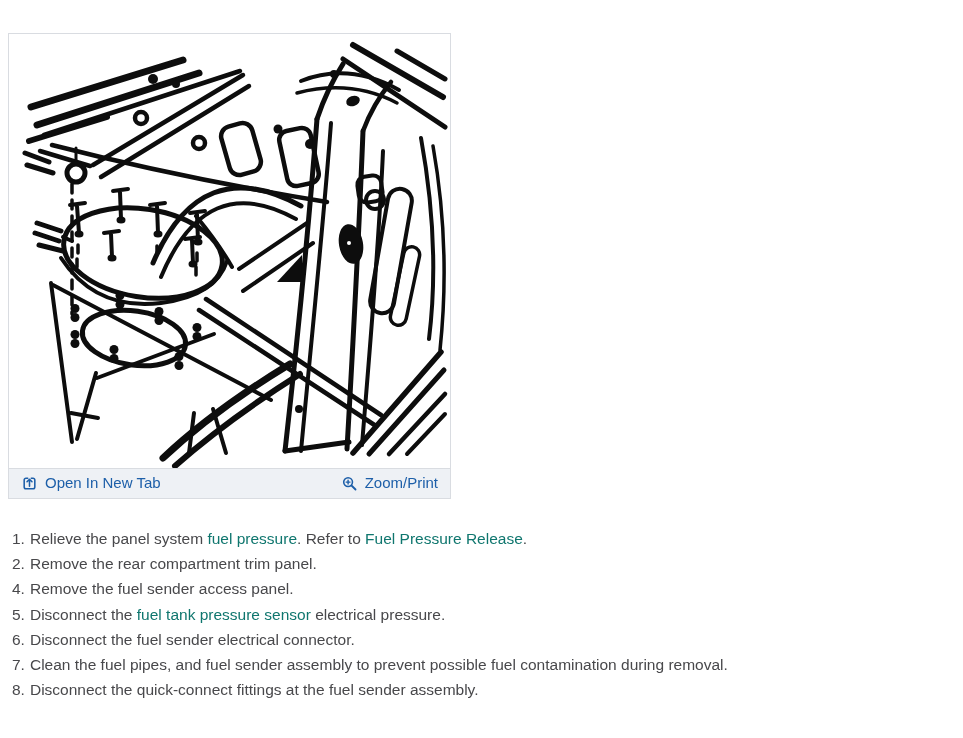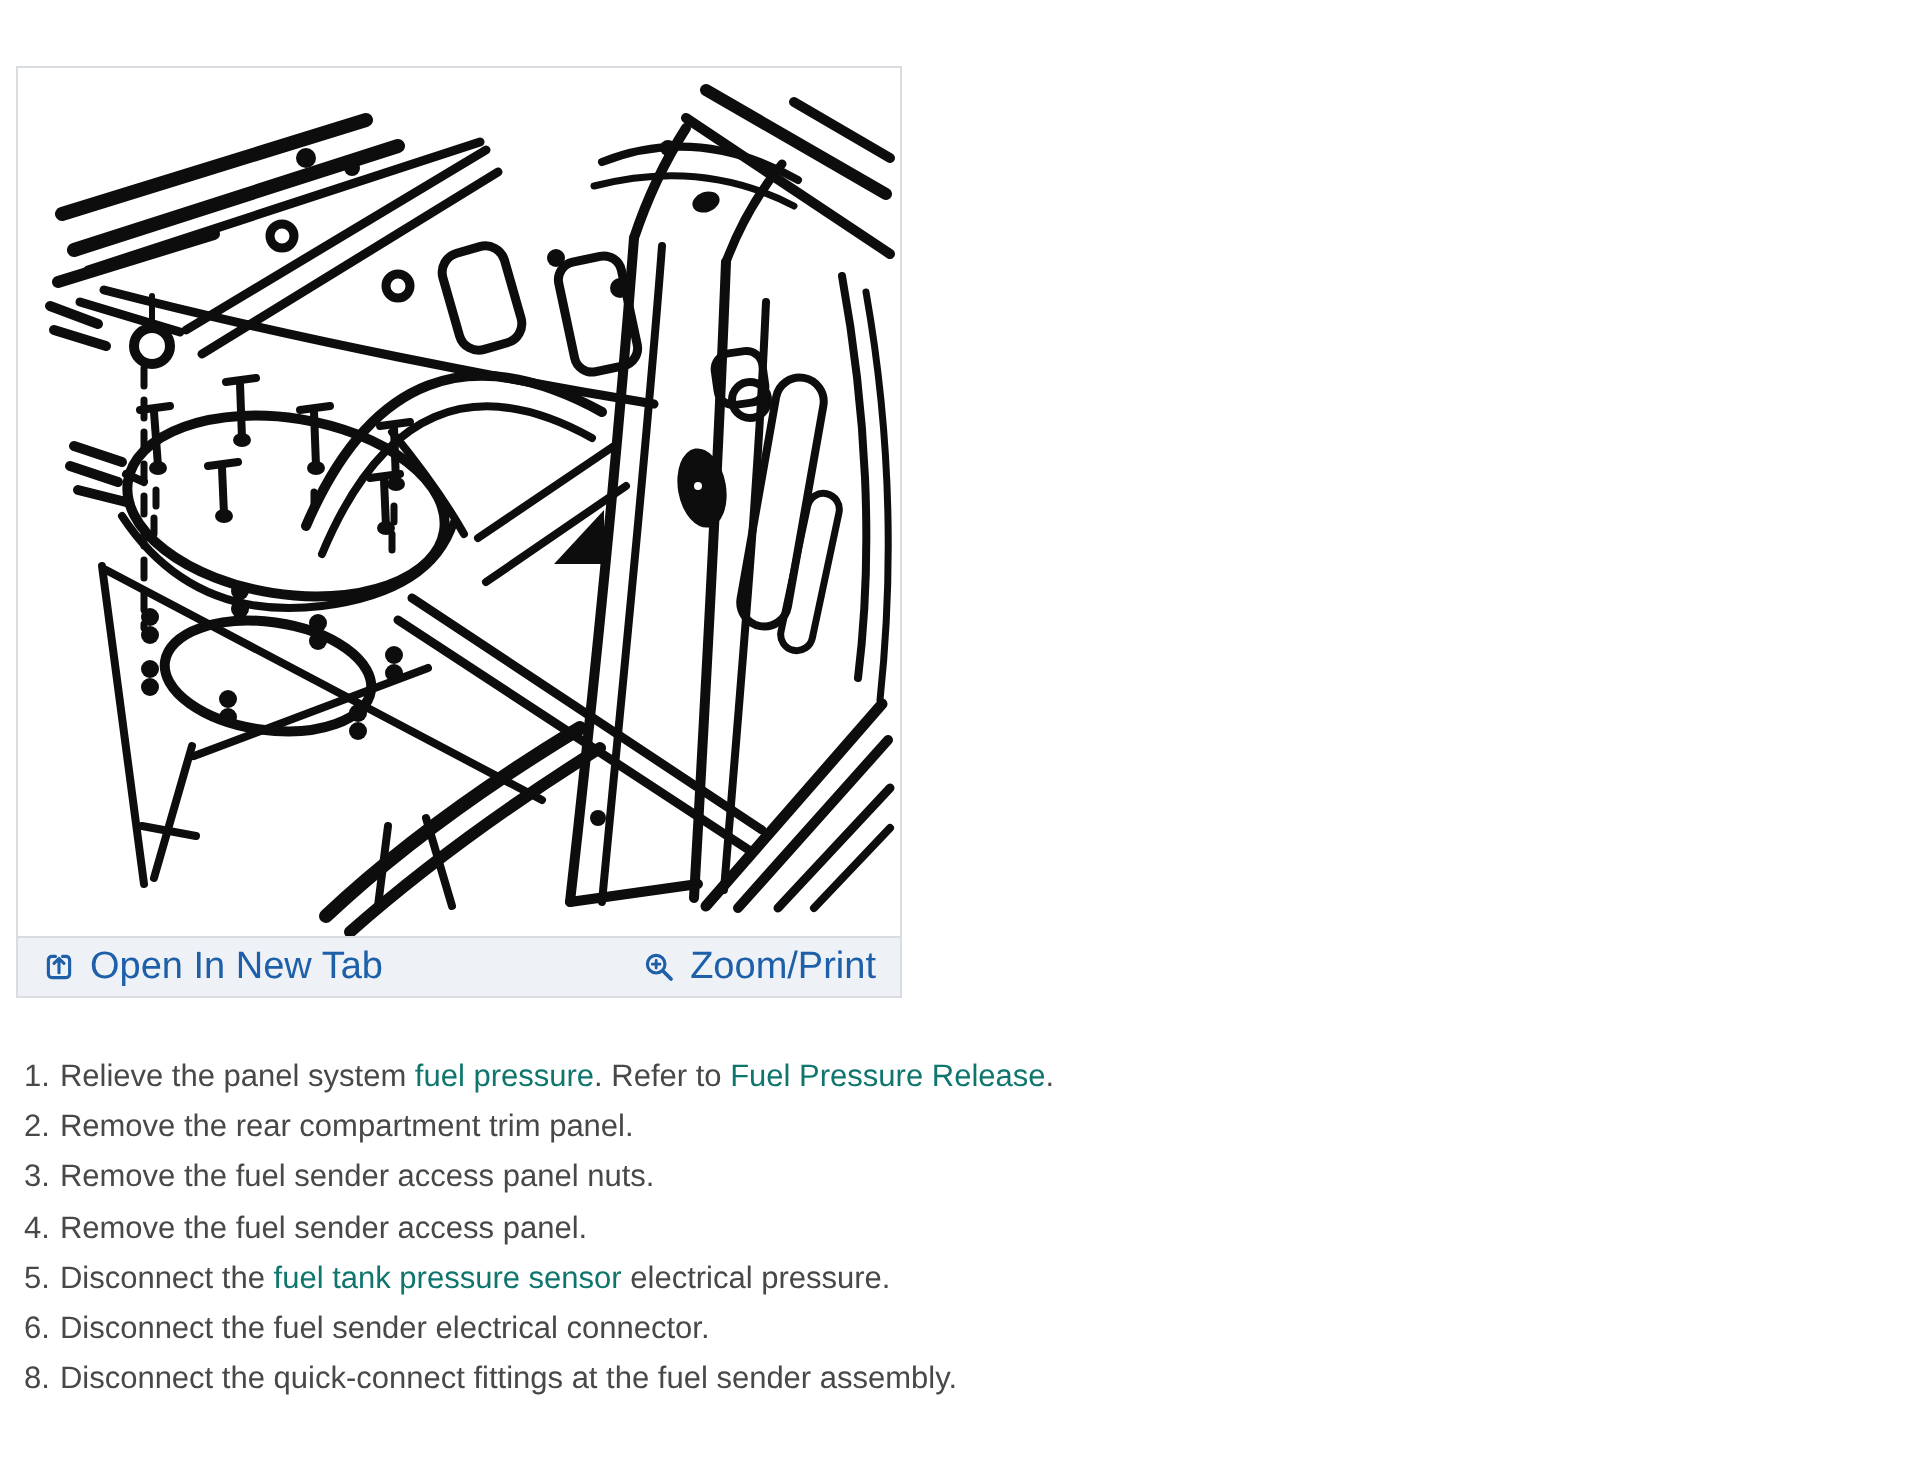--- a/index.html
+++ b/index.html
@@ -11,22 +11,22 @@
     position:absolute;left:8px;top:33px;width:441px;
     border:1px solid #d9dce1;background:#ffffff;
   }
   .figure-image{display:block;width:441px;height:434px;background:#ffffff;}
   .figure-bar{
     display:flex;justify-content:space-between;align-items:center;
     height:29px;background:#eef1f5;border-top:1px solid #d9dce1;
     padding:0 12px;
   }
   .bar-link{
-    display:flex;align-items:center;gap:7px;
-    color:#1d5fa9;font-size:19px;text-decoration:none;cursor:pointer;
+    display:flex;align-items:flex-start;gap:7px;
+    color:#1d5fa9;font-size:15px;text-decoration:none;cursor:pointer;
     line-height:1;
   }
   .bar-link svg{display:block;}
   .steps{
     position:absolute;left:12px;top:526px;width:945px;
     font-size:15.5px;line-height:25.2px;color:#48484b;
   }
   .step{white-space:nowrap;}
   .step .num{margin-right:5px;}
   .step a{color:#0f766e;text-decoration:none;cursor:pointer;}
@@ -178,27 +178,27 @@
 </div>
 
 <div class="steps">
   <div class="step">
     <span class="num">1.</span><span>Relieve the panel system </span><a>fuel pressure</a><span>. Refer to </span><a>Fuel Pressure Release</a><span>.</span>
   </div>
   <div class="step">
     <span class="num">2.</span><span>Remove the rear compartment trim panel.</span>
   </div>
   <div class="step">
-    <span class="num">3.</span><span>Remove the fuel sender access panel nuts.</span>
-  </div>
-  <div class="step">
     <span class="num">4.</span><span>Remove the fuel sender access panel.</span>
   </div>
   <div class="step">
     <span class="num">5.</span><span>Disconnect the </span><a>fuel tank pressure sensor</a><span> electrical pressure.</span>
   </div>
   <div class="step">
     <span class="num">6.</span><span>Disconnect the fuel sender electrical connector.</span>
   </div>
   <div class="step">
+    <span class="num">7.</span><span>Clean the fuel pipes, and fuel sender assembly to prevent possible fuel contamination during removal.</span>
+  </div>
+  <div class="step">
     <span class="num">8.</span><span>Disconnect the quick-connect fittings at the fuel sender assembly.</span>
   </div>
 </div>
 
 </body></html>

